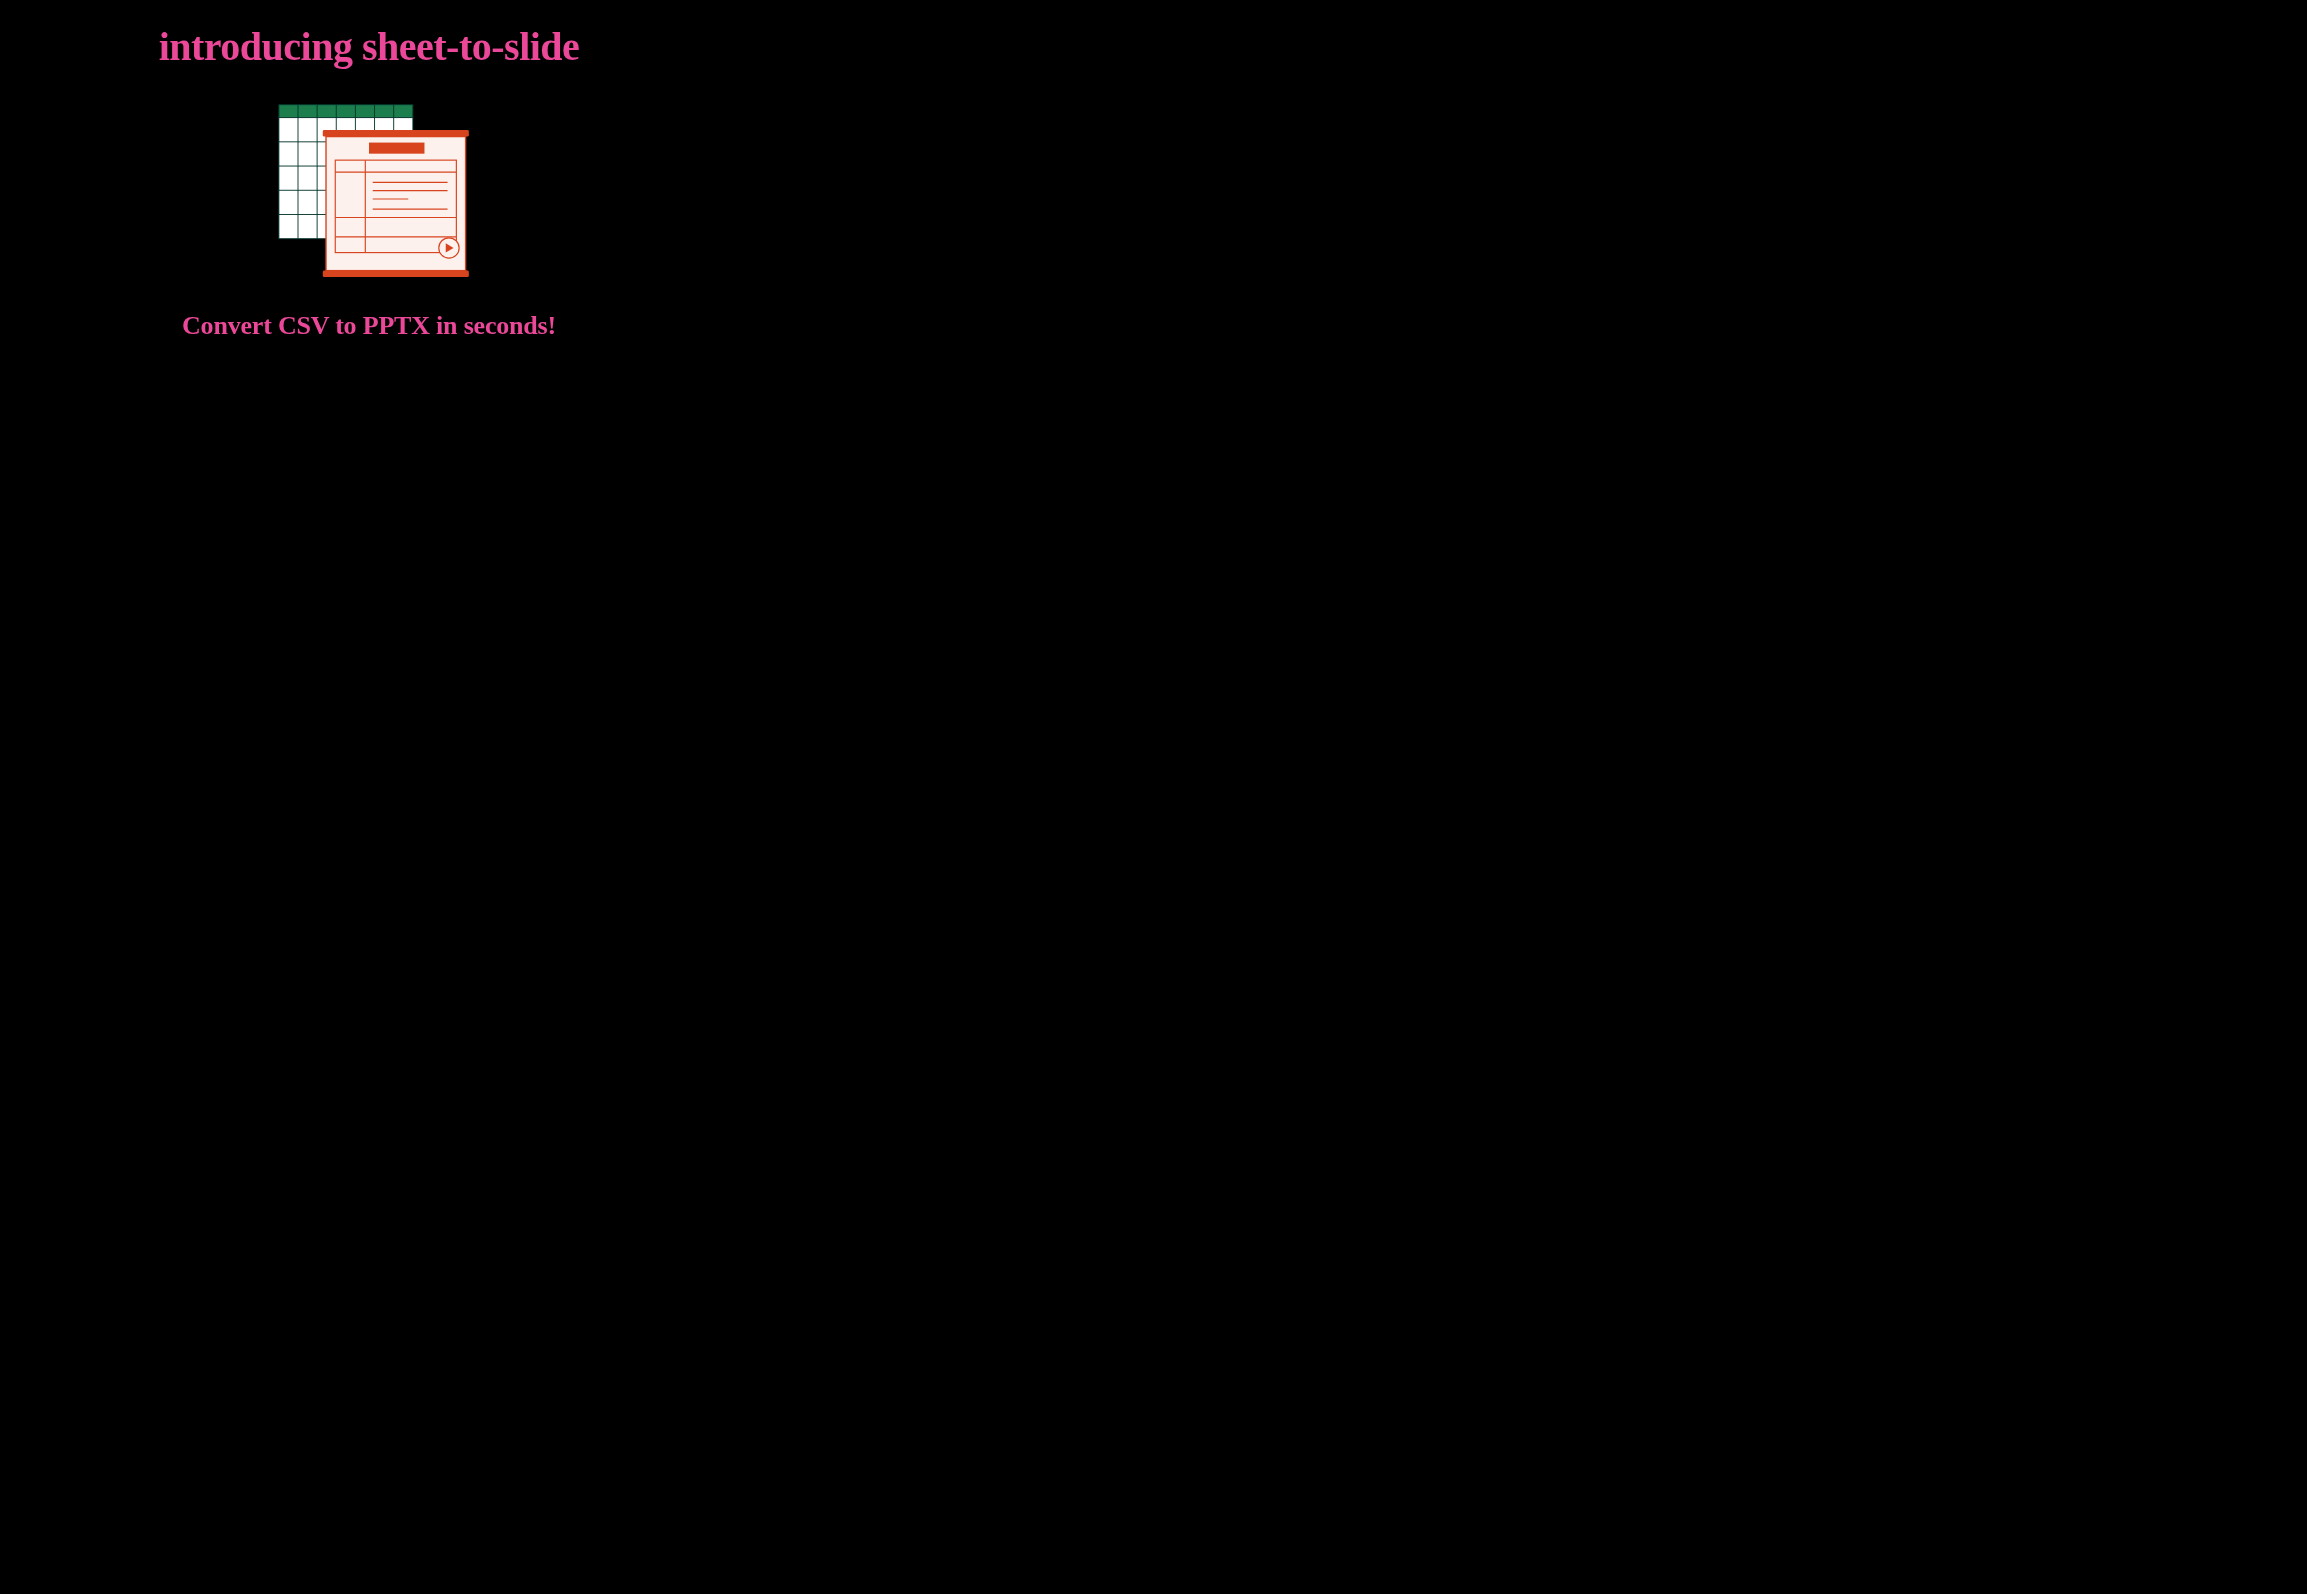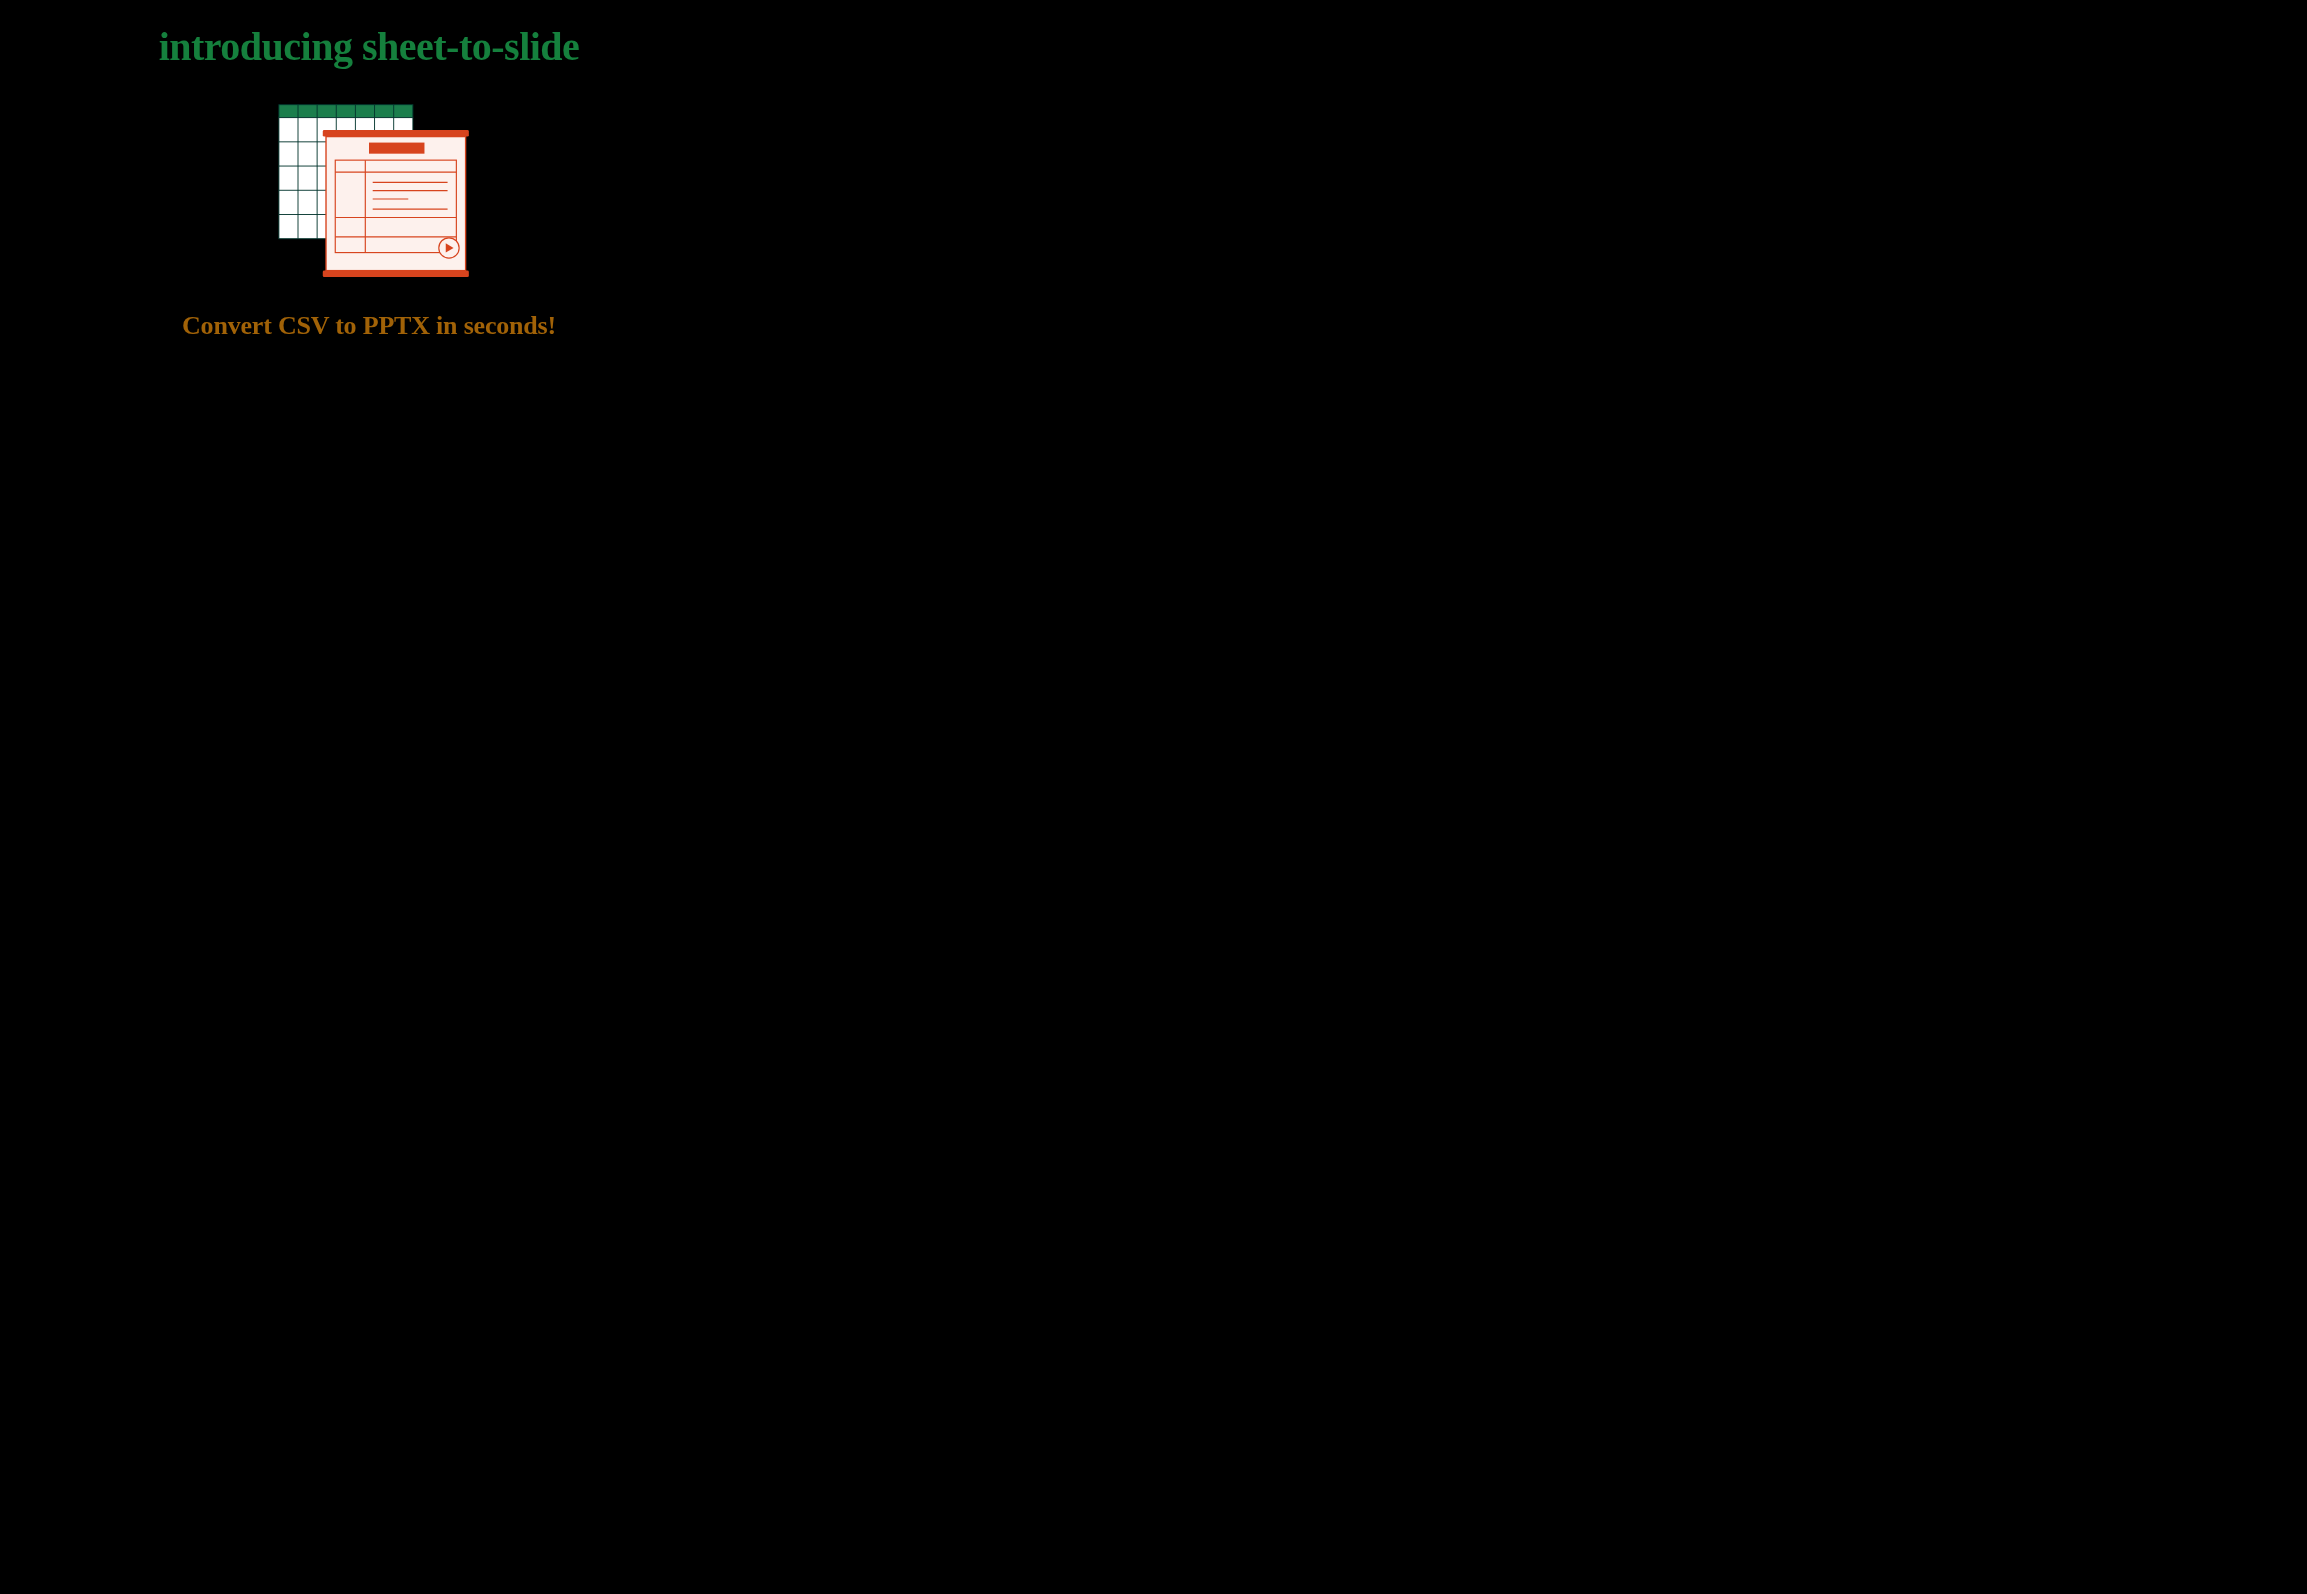--- a/index.html
+++ b/index.html
@@ -12,34 +12,34 @@
       height: 369px;
       background-color: #000000;
       display: flex;
       flex-direction: column;
       align-items: center;
       justify-content: space-between;
       padding: 23px 18.5px 28px 18.5px;
       font-family: Georgia, 'Times New Roman', serif;
     }
     .headline {
-      color: #15803d;
+      color: #ec4899;
       font-size: 40px;
       font-weight: 900;
       letter-spacing: -0.5px;
       text-align: center;
     }
     .illustration {
       position: relative;
       width: 208px;
       height: 185px;
       margin-top: 4.6px;
     }
     .tagline {
-      color: #a16207;
+      color: #ec4899;
       font-size: 26px;
       font-weight: 900;
       letter-spacing: -0.2px;
       text-align: center;
     }
   </style>
 </head>
 <body>
 
 <div class="headline">introducing sheet-to-slide</div>

